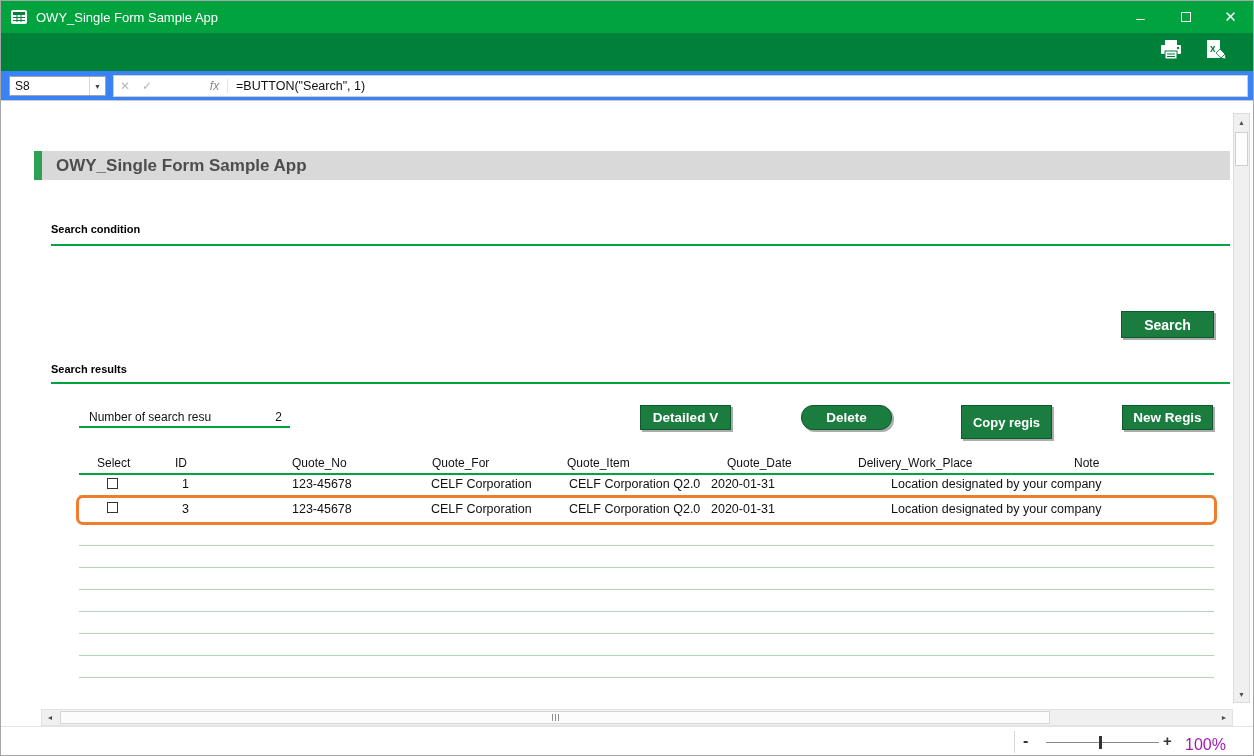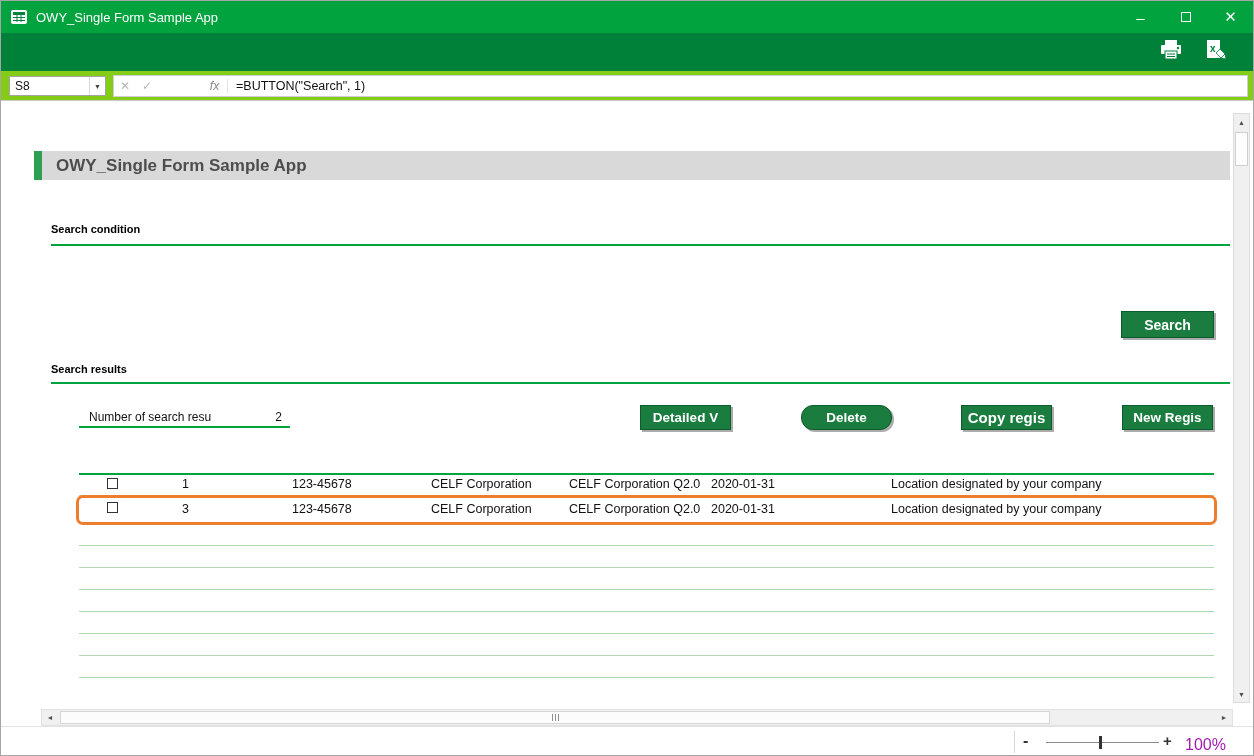--- a/index.html
+++ b/index.html
@@ -13,21 +13,21 @@
   .win-controls { position:absolute; right:0; top:0; height:32px; display:flex; }
   .win-btn { width:45px; height:32px; display:flex; align-items:center; justify-content:center; color:#fff; font-size:15px; cursor:pointer; }
   .max-glyph { width:10px; height:10px; border:1.5px solid #fff; }
 
   
   .toolbar { position:absolute; left:0; top:32px; width:100%; height:38px; background:#00813a; }
   .tb-icons { position:absolute; right:25px; top:0; height:38px; display:flex; gap:18px; align-items:center; }
   .tb-btn { width:26px; height:26px; display:flex; align-items:center; justify-content:center; cursor:pointer; }
 
   
-  .formulabar { position:absolute; left:0; top:70px; width:100%; height:30px; background:#84cc16; border-bottom:1px solid #c9c9c9; }
+  .formulabar { position:absolute; left:0; top:70px; width:100%; height:30px; background:#3b82f6; border-bottom:1px solid #c9c9c9; }
   .name-box { position:absolute; left:8px; top:5px; width:97px; height:20px; border:1px solid #a3a3a3; background:#fff; font-size:12px; display:flex; align-items:center; cursor:pointer; }
   .name-box-text { padding-left:5px; flex:1; color:#111; }
   .name-box-arrow { width:16px; height:100%; display:flex; align-items:center; justify-content:center; font-size:7px; color:#444; border-left:1px solid #d9d9d9; }
   .fx-box { position:absolute; left:112px; top:4px; right:5px; height:22px; border:1px solid #cfcfcf; display:flex; align-items:center; background:#fff; }
   .fb-icon { width:22px; text-align:center; font-size:12px; color:#b8b8b8; cursor:pointer; }
   .fb-fx { font-style:italic; color:#8a8a8a; font-size:12px; width:26px; text-align:center; border-right:1px solid #e3e3e3; cursor:pointer;margin-left:44px; }
   .formula-text { margin-left:8px; font-size:12.5px; color:#111; white-space:nowrap; }
 
   
   .content { position:absolute; left:0; top:100px; width:1232px; height:608px; background:#fff; overflow:hidden; }
@@ -161,23 +161,33 @@
     <div class="sec-h" style="left:50px; top:262px;">Search results</div>
     <div class="rule" style="left:50px; top:281px; width:1179px;"></div>
 
     <div class="count-box">
       <span class="count-label">Number of search resu</span>
       <span class="count-value">2</span>
     </div>
 
     <div class="gbtn" style="left:639px; top:304px; width:91px; height:25px; font-size:13.5px;">Detailed V</div>
     <div class="gbtn" style="left:800px; top:304px; width:91px; height:25px; font-size:13.5px;border-radius:12px;">Delete</div>
-    <div class="gbtn" style="left:960px; top:304px; width:91px; height:25px; font-size:15px;">Copy regis</div>
+    <div class="gbtn" style="left:960px; top:304px; width:91px; height:34px; font-size:13px;">Copy regis</div>
     <div class="gbtn" style="left:1121px; top:304px; width:91px; height:25px; font-size:13.5px;">New Regis</div>
 
+    <div class="thead">
+      <span class="h-select">Select</span>
+      <span class="h-id">ID</span>
+      <span class="h-qno">Quote_No</span>
+      <span class="h-qfor">Quote_For</span>
+      <span class="h-qitem">Quote_Item</span>
+      <span class="h-qdate">Quote_Date</span>
+      <span class="h-dwp">Delivery_Work_Place</span>
+      <span class="h-note">Note</span>
+    </div>
     <div class="head-rule"></div>
 
     <div class="trow" style="top:373px;">
       <span class="cbx"></span>
       <span class="cell c-id">1</span>
       <span class="cell c-qno">123-45678</span>
       <span class="cell c-qfor">CELF Corporation</span>
       <span class="cell c-qitem">CELF Corporation Q2.0</span>
       <span class="cell c-qdate">2020-01-31</span>
       <span class="cell c-dwp">Location designated by your company</span>

